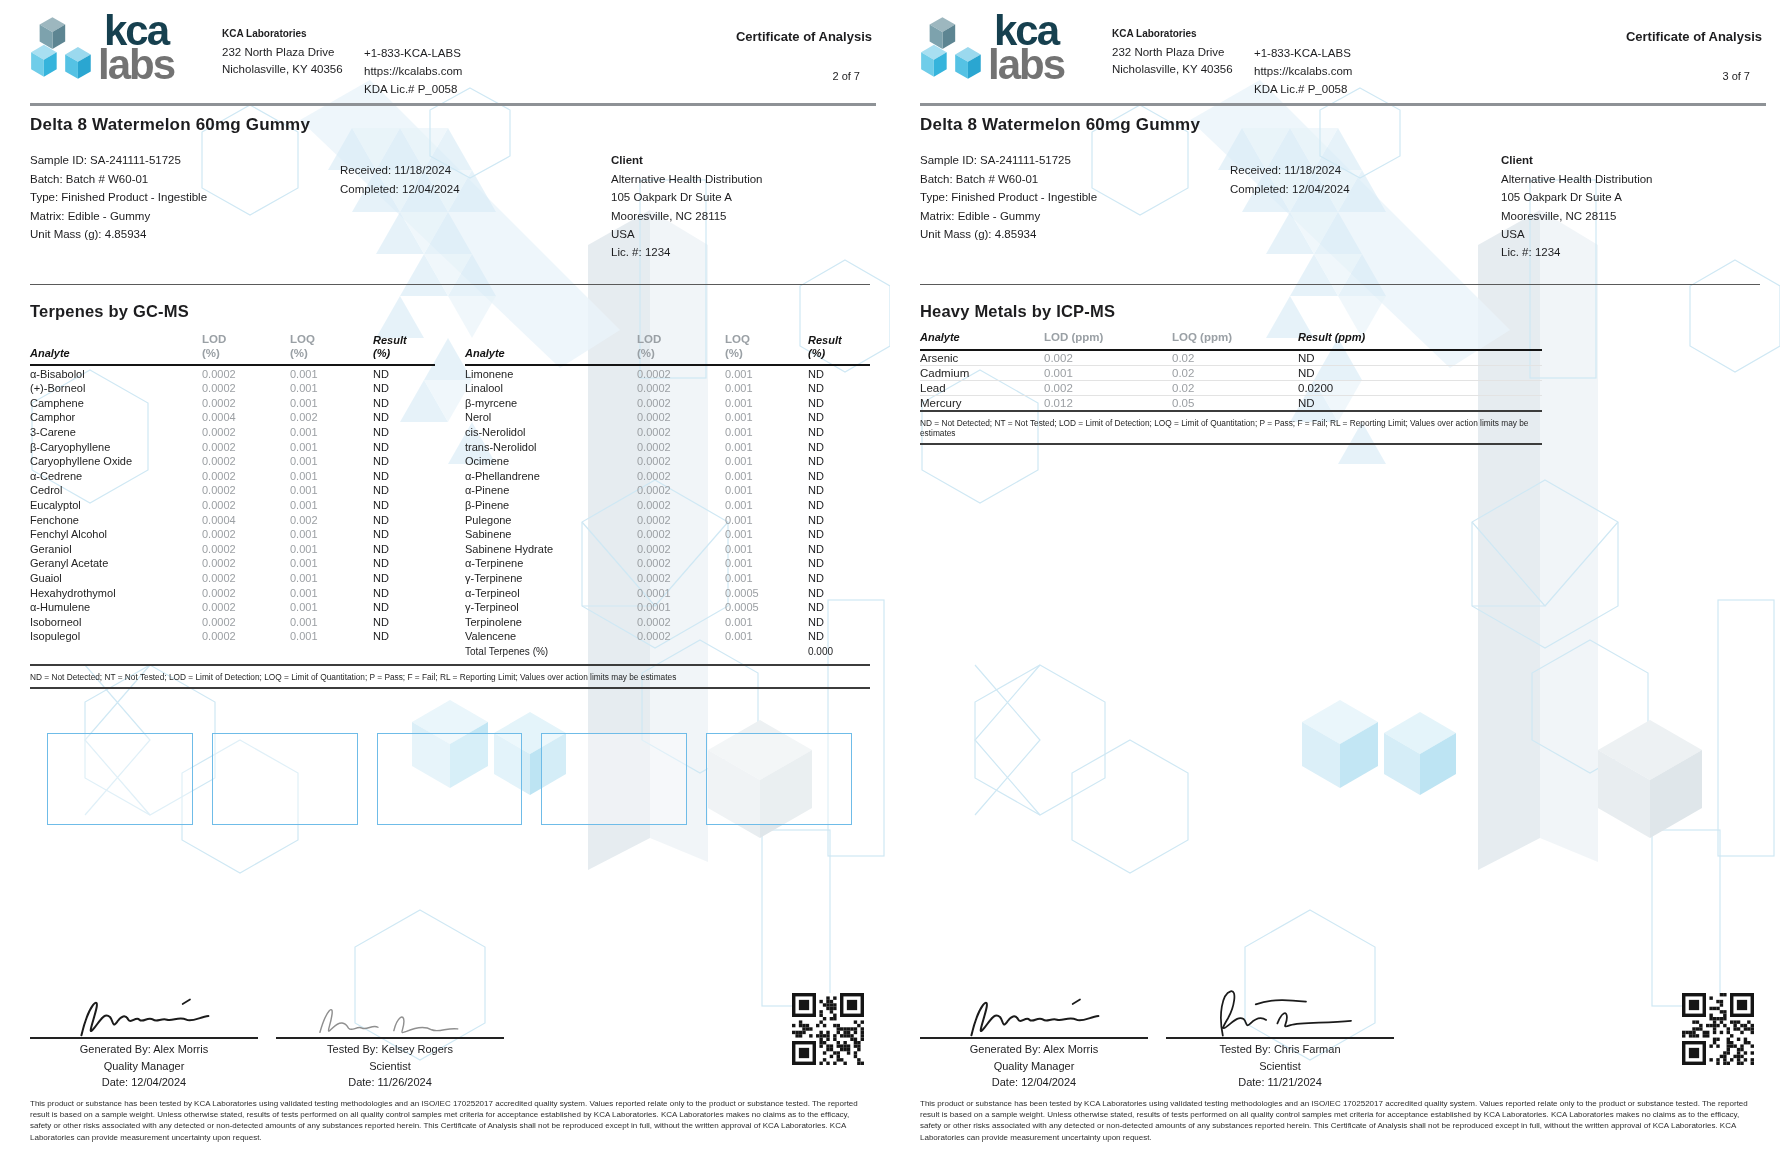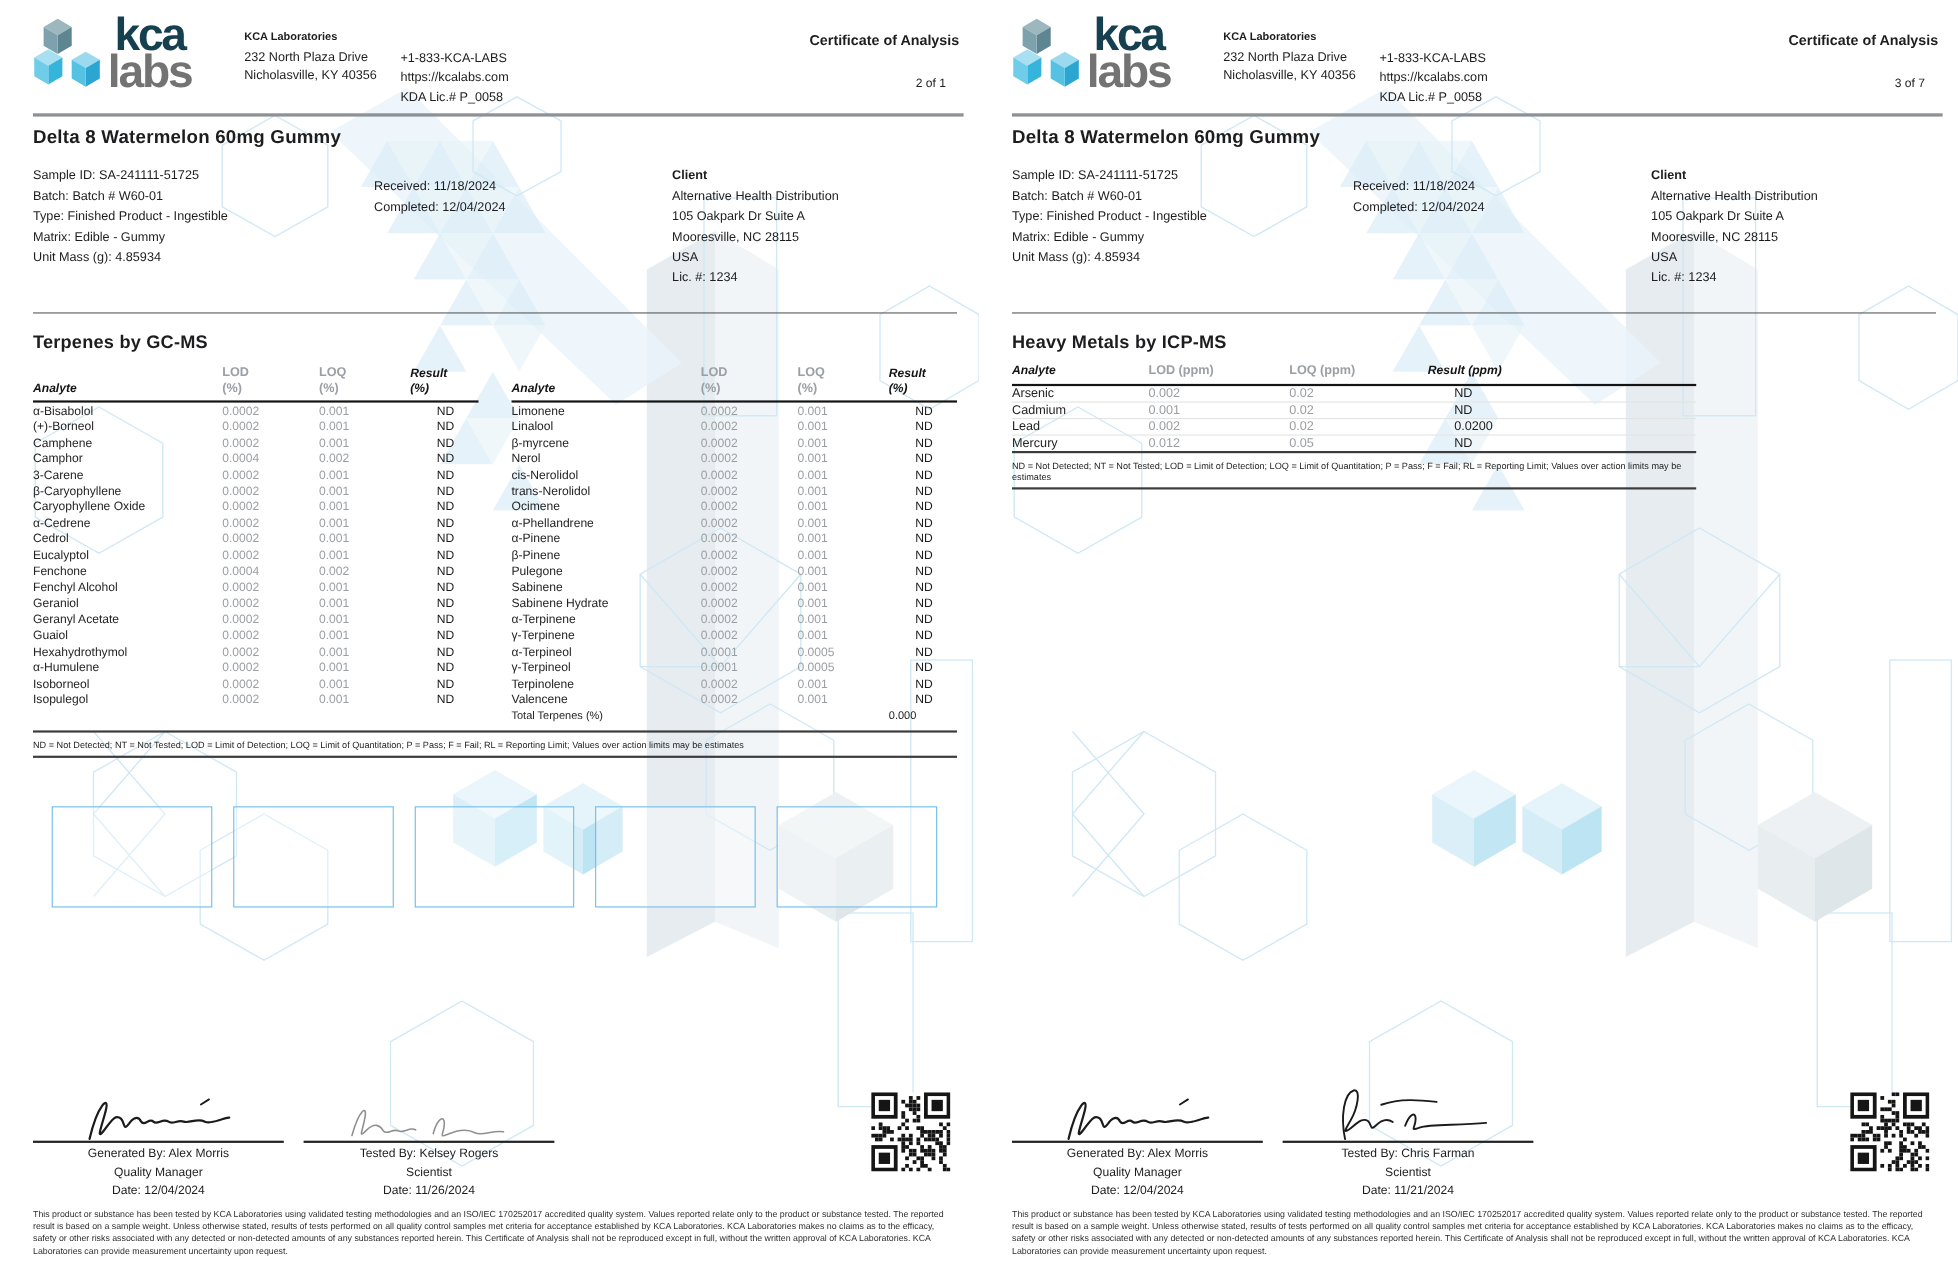--- a/index.html
+++ b/index.html
@@ -37,21 +37,21 @@
   
   .terp-wrap { display:flex; gap:30px; margin-top:12px; border-bottom:2px solid #3c3c3c; padding-bottom:5px; margin-right:2px; }
   .subtable { flex:1; }
   .trow, .throw { display:grid; grid-template-columns:172px 88px 83px 1fr; }
   .throw { align-items:end; border-bottom:2px solid #141414; padding-bottom:4px; }
   .th-black { font-weight:bold; font-size:11px; color:#141414; line-height:1.2;font-style:italic; }
   .th-gray  { font-weight:bold; font-size:11.5px; color:#9aa0a5; line-height:1.2; }
   .trow { height:14.6px; align-items:center; font-size:11px; }
   .c-analyte { color:#242424; }
   .c-gray { color:#9b9fa3; }
-  .c-result { color:#1d1d1f;margin-left:24px; }
+  .c-result { color:#1d1d1f; }
   .total-row { display:grid; grid-template-columns:343px 1fr; height:15px; align-items:center; font-size:10px; font-weight:normal; }
   .footnote { font-size:8.3px; color:#1f1f1f; padding:6px 0 5px; border-bottom:2px solid #3c3c3c; margin-right:2px; }
 
   
   .hm-table { width:622px; margin-top:10px; }
   .hmrow, .hmhead { display:grid; grid-template-columns:124px 128px 126px 1fr; font-size:11.5px; }
   .hmhead { border-bottom:2px solid #141414; padding-bottom:4px; }
   .hmrow { height:14.8px; align-items:center; border-top:1px solid #e3e3e3; }
   .hmrow:first-of-type { border-top:none; }
   .hm-bottom { border-bottom:2px solid #3c3c3c; width:622px; }
@@ -164,21 +164,21 @@
           <div>232 North Plaza Drive</div>
           <div>Nicholasville, KY 40356</div>
         </div>
         <div class="labcontact">
           <div>+1-833-KCA-LABS</div>
           <div>https://kcalabs.com</div>
           <div>KDA Lic.# P_0058</div>
         </div>
         <div class="coa">
           <div class="coa-title">Certificate of Analysis</div>
-          <div class="pagenum">2 of 1</div>
+          <div class="pagenum">2 of 7</div>
         </div>
       </header>
       <div class="hdr-rule"></div>
 
       <h1 class="product">Delta 8 Watermelon 60mg Gummy</h1>
 
       <div class="inforow">
         <div class="sampleinfo">
           <div>Sample ID: SA-241111-51725</div>
           <div>Batch: Batch # W60-01</div>

